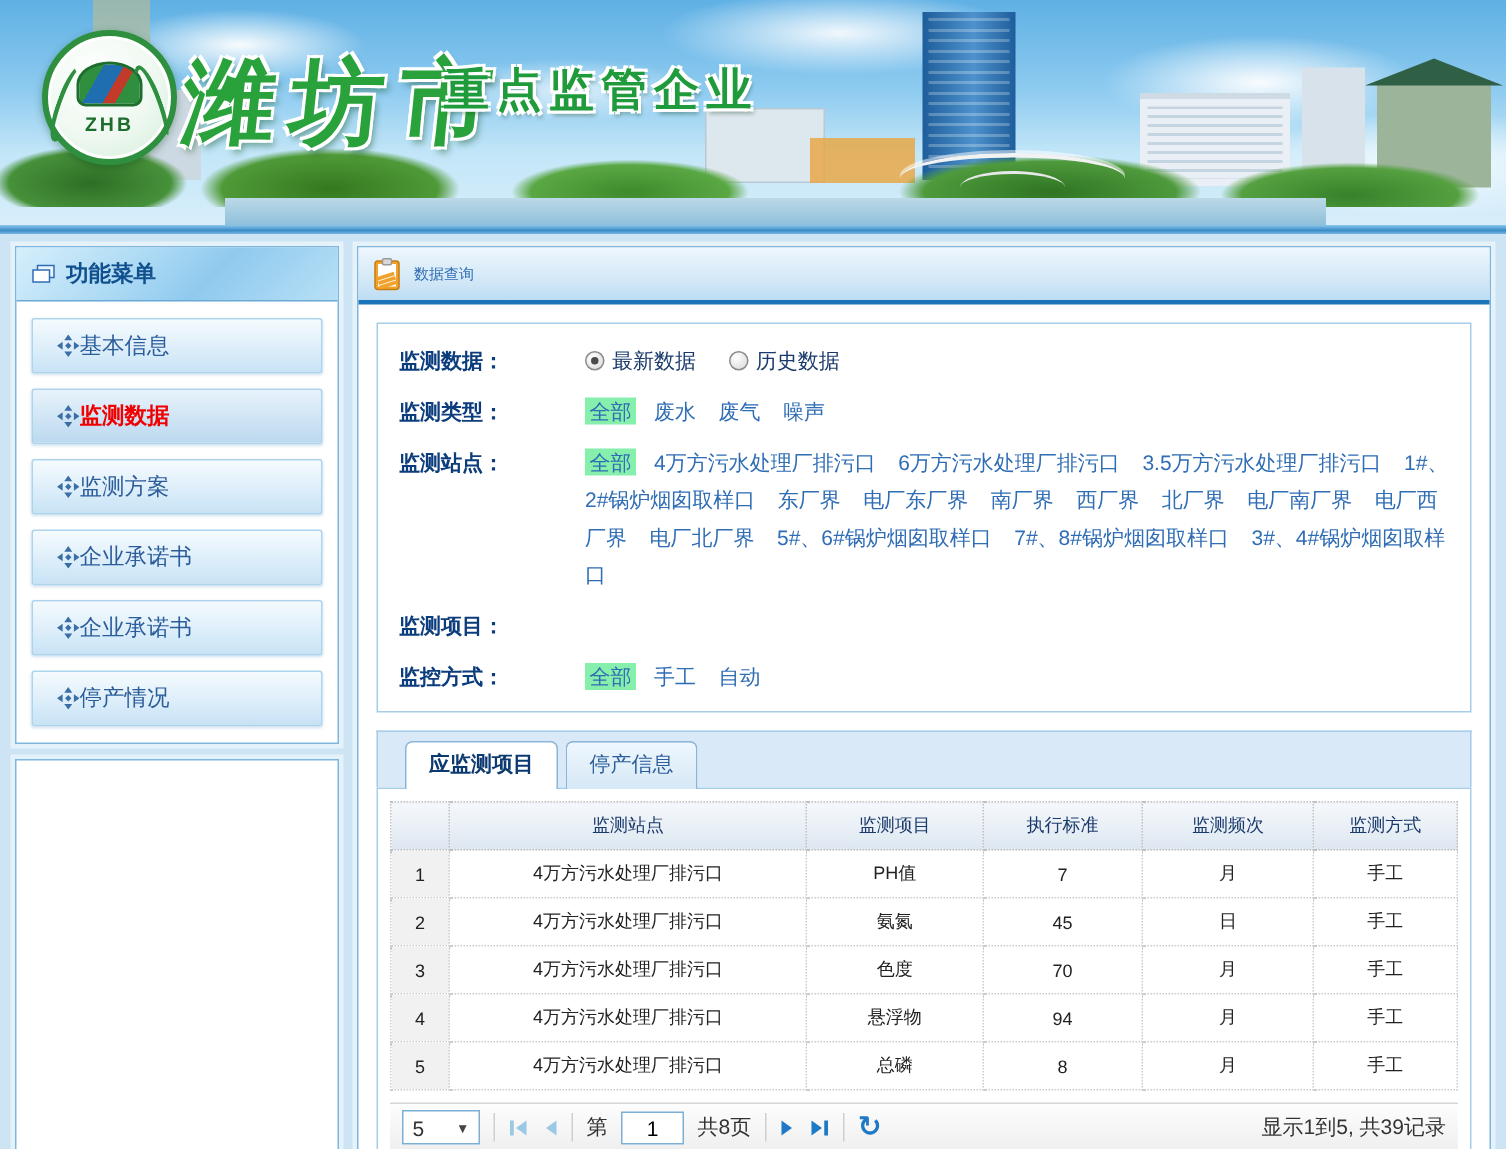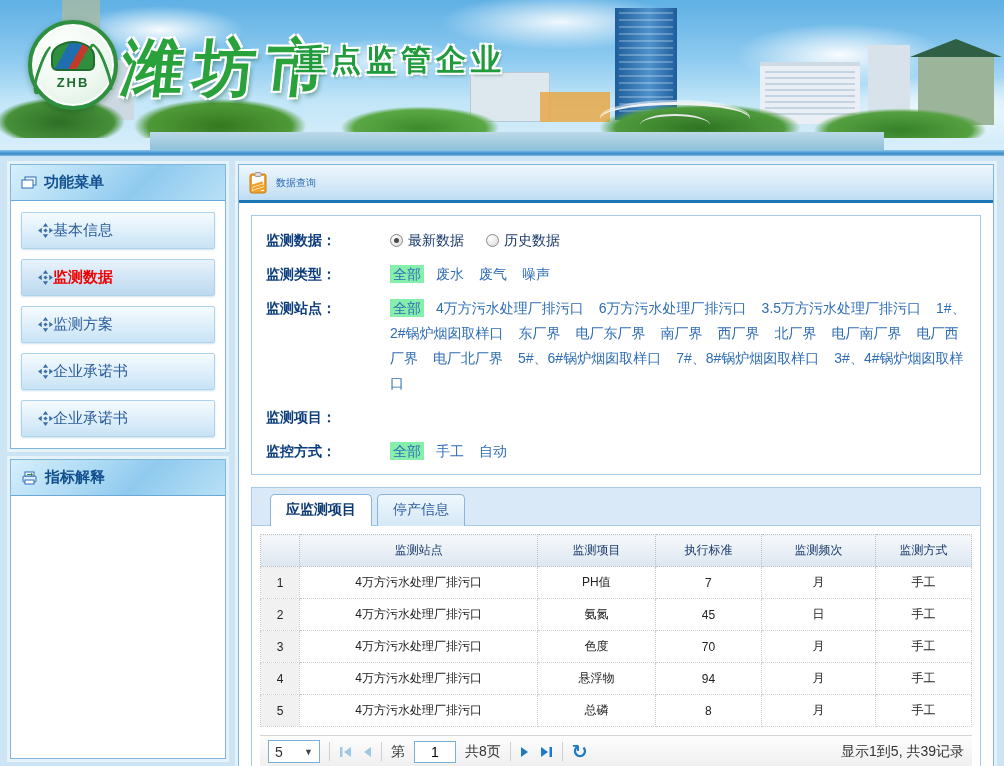--- a/index.html
+++ b/index.html
@@ -252,35 +252,36 @@
             <svg width="15" height="15" viewBox="0 0 14 14">
                 <polygon points="7,0 9.5,3.5 4.5,3.5" fill="#3a6ea5"></polygon>
                 <polygon points="7,14 9.5,10.5 4.5,10.5" fill="#3a6ea5"></polygon>
                 <polygon points="0,7 3.5,4.5 3.5,9.5" fill="#3a6ea5"></polygon>
                 <polygon points="14,7 10.5,4.5 10.5,9.5" fill="#3a6ea5"></polygon>
                 <rect x="5.6" y="5.6" width="2.8" height="2.8" fill="#3a6ea5" transform="rotate(45 7 7)"></rect>
               </svg>
           </span>
           <span>企业承诺书</span>
         </div>
+        <div class="menu-item">
+          <span class="hd-icon">
+            <svg width="15" height="15" viewBox="0 0 14 14">
+                <polygon points="7,0 9.5,3.5 4.5,3.5" fill="#3a6ea5"></polygon>
+                <polygon points="7,14 9.5,10.5 4.5,10.5" fill="#3a6ea5"></polygon>
+                <polygon points="0,7 3.5,4.5 3.5,9.5" fill="#3a6ea5"></polygon>
+                <polygon points="14,7 10.5,4.5 10.5,9.5" fill="#3a6ea5"></polygon>
+                <rect x="5.6" y="5.6" width="2.8" height="2.8" fill="#3a6ea5" transform="rotate(45 7 7)"></rect>
+              </svg>
+          </span>
+          <span>停产情况</span>
+        </div>
       </div>
     </div>
 
     <div class="panel">
-      <div class="panel-hd">
-        <span class="hd-icon">
-          <svg width="17" height="15" viewBox="0 0 17 15">
-              <rect x="2" y="6" width="13" height="6" rx="1" fill="#dceefb" stroke="#2f6db5"></rect>
-              <rect x="4" y="2" width="9" height="4" fill="#ffffff" stroke="#2f6db5"></rect>
-              <rect x="4" y="10" width="9" height="4" fill="#ffffff" stroke="#2f6db5"></rect>
-              <polygon points="6,4 10,4 10,2.5 12,4.5 10,6.5 10,5 6,5" fill="#2f8f3e"></polygon>
-            </svg>
-        </span>
-        <span>指标解释</span>
-      </div>
       <div class="ind-body">
         
       </div>
     </div>
   </div>
 
   <div class="main panel">
     <div class="main-hd">
       <span class="hd-icon">
         <svg width="18" height="22" viewBox="0 0 18 22">

